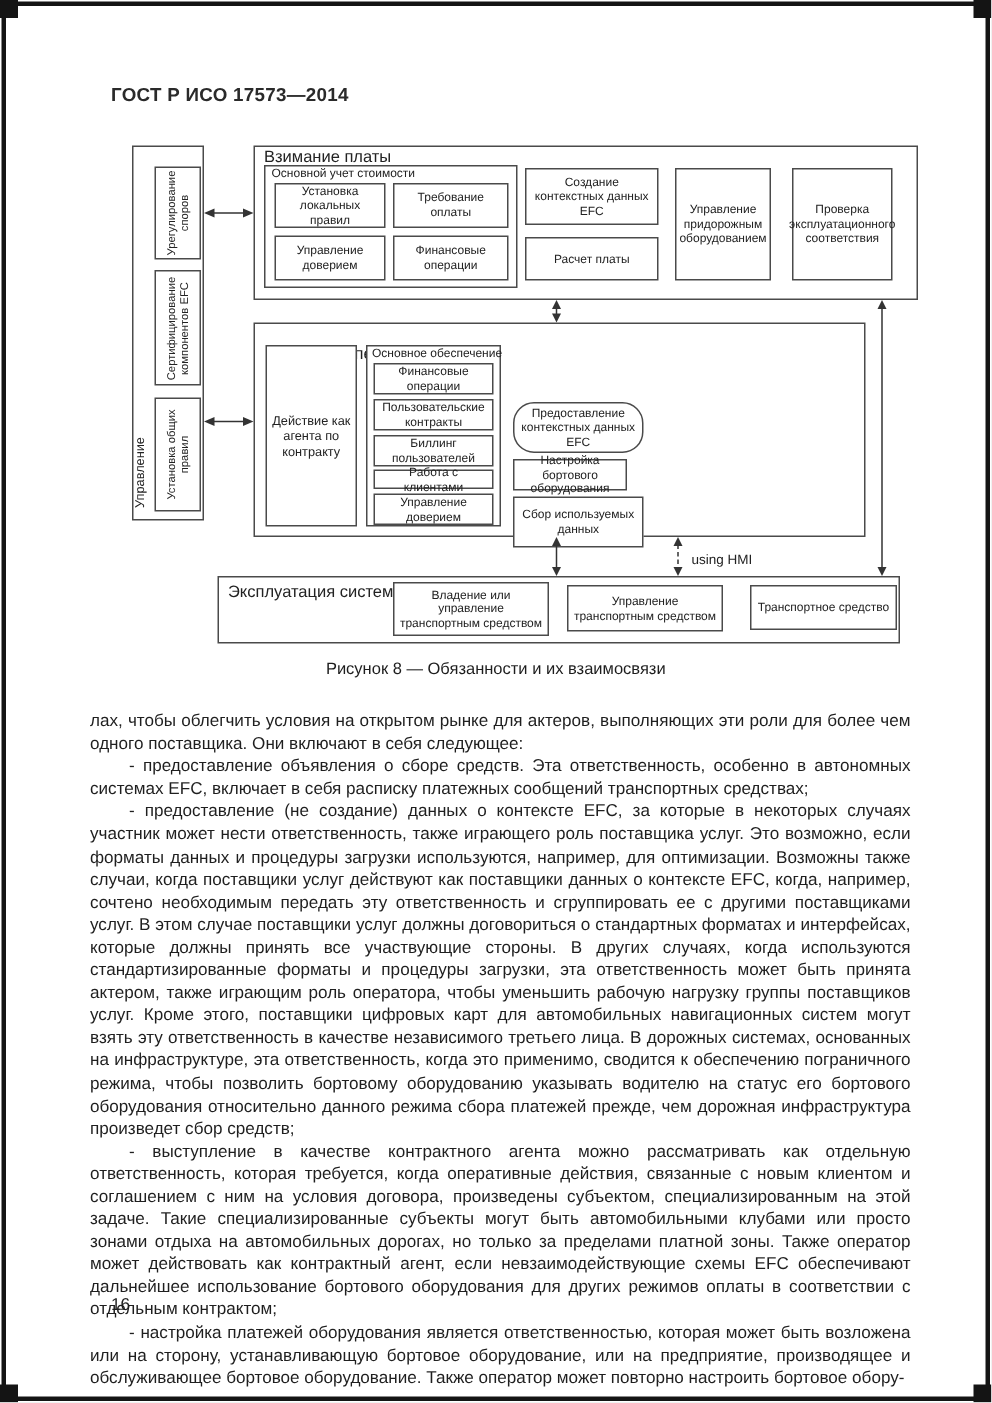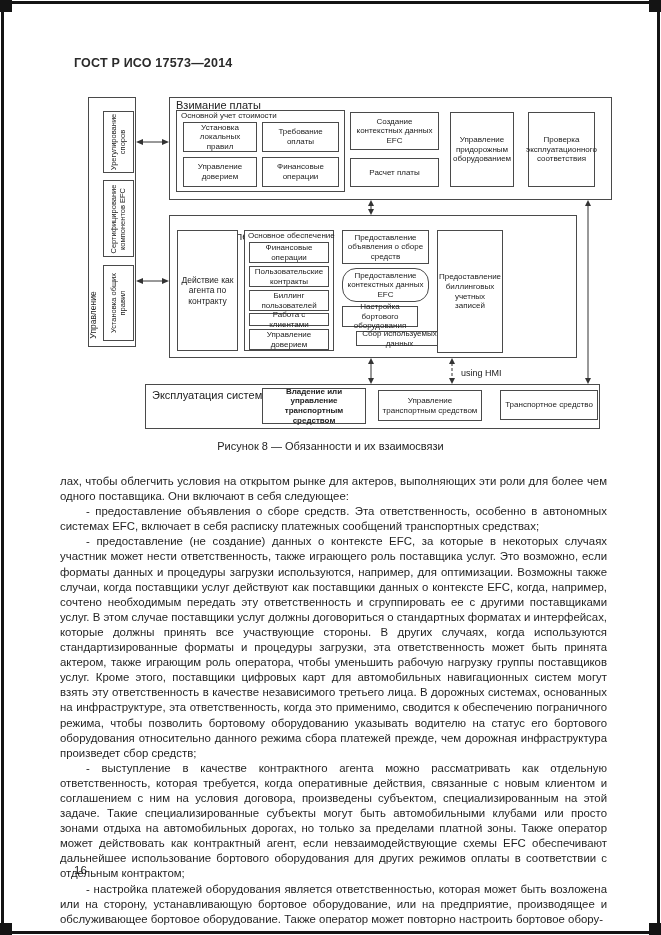--- a/index.html
+++ b/index.html
@@ -91,30 +91,28 @@
   <div class="dbox" style="left:177px;top:230px;width:61px;height:121px;font-size:8.5px;">Действие как агента по контракту</div>
 
   <div class="dgroup" style="left:244px;top:230px;width:90px;height:121px;"></div>
   <div class="dgroup-label" style="left:248px;top:231px;font-size:8px;">Основное обеспечение</div>
   <div class="dbox" style="left:249px;top:242px;width:80px;height:21px;">Финансовые операции</div>
   <div class="dbox" style="left:249px;top:266px;width:80px;height:21px;">Пользовательские контракты</div>
   <div class="dbox" style="left:249px;top:290px;width:80px;height:21px;">Биллинг пользователей</div>
   <div class="dbox" style="left:249px;top:313px;width:80px;height:13px;">Работа с клиентами</div>
   <div class="dbox" style="left:249px;top:329px;width:80px;height:21px;">Управление доверием</div>
 
-  <div class="dbox" style="left:342px;top:230px;width:87px;height:34px;">Предоставление объявления о сборе средств</div>
   <div class="dbox" style="left:342px;top:268px;width:87px;height:34px;border-radius:14px;">Предоставление контекстных данных EFC</div>
   <div class="dbox" style="left:342px;top:306px;width:76px;height:21px;">Настройка бортового оборудования</div>
-  <div class="dbox" style="left:356px;top:331px;width:87px;height:15px;">Сбор используемых данных</div>
+  <div class="dbox" style="left:342px;top:331px;width:87px;height:34px;">Сбор используемых данных</div>
 
-  <div class="dbox" style="left:437px;top:230px;width:66px;height:123px;">Предоставление биллинговых учетных записей</div>
 
   <div class="dgroup" style="left:145px;top:384px;width:455px;height:45px;"></div>
   <div class="dgroup-label" style="left:152px;top:389px;">Эксплуатация системы</div>
-  <div class="dbox" style="left:262px;top:388px;width:104px;height:36px;font-weight:bold;">Владение или управление транспортным средством</div>
+  <div class="dbox" style="left:262px;top:388px;width:104px;height:36px;">Владение или управление транспортным средством</div>
   <div class="dbox" style="left:378px;top:390px;width:104px;height:31px;">Управление транспортным средством</div>
   <div class="dbox" style="left:500px;top:390px;width:98px;height:30px;">Транспортное средство</div>
 
   <svg class="arrows" width="661" height="935" viewBox="0 0 661 935">
     <g stroke="#333" stroke-width="1" fill="#333">
 
       <line x1="142" y1="142" x2="163" y2="142"></line>
       <polygon points="136,142 143,139 143,145" stroke="none"></polygon>
       <polygon points="169,142 162,139 162,145" stroke="none"></polygon>
 

